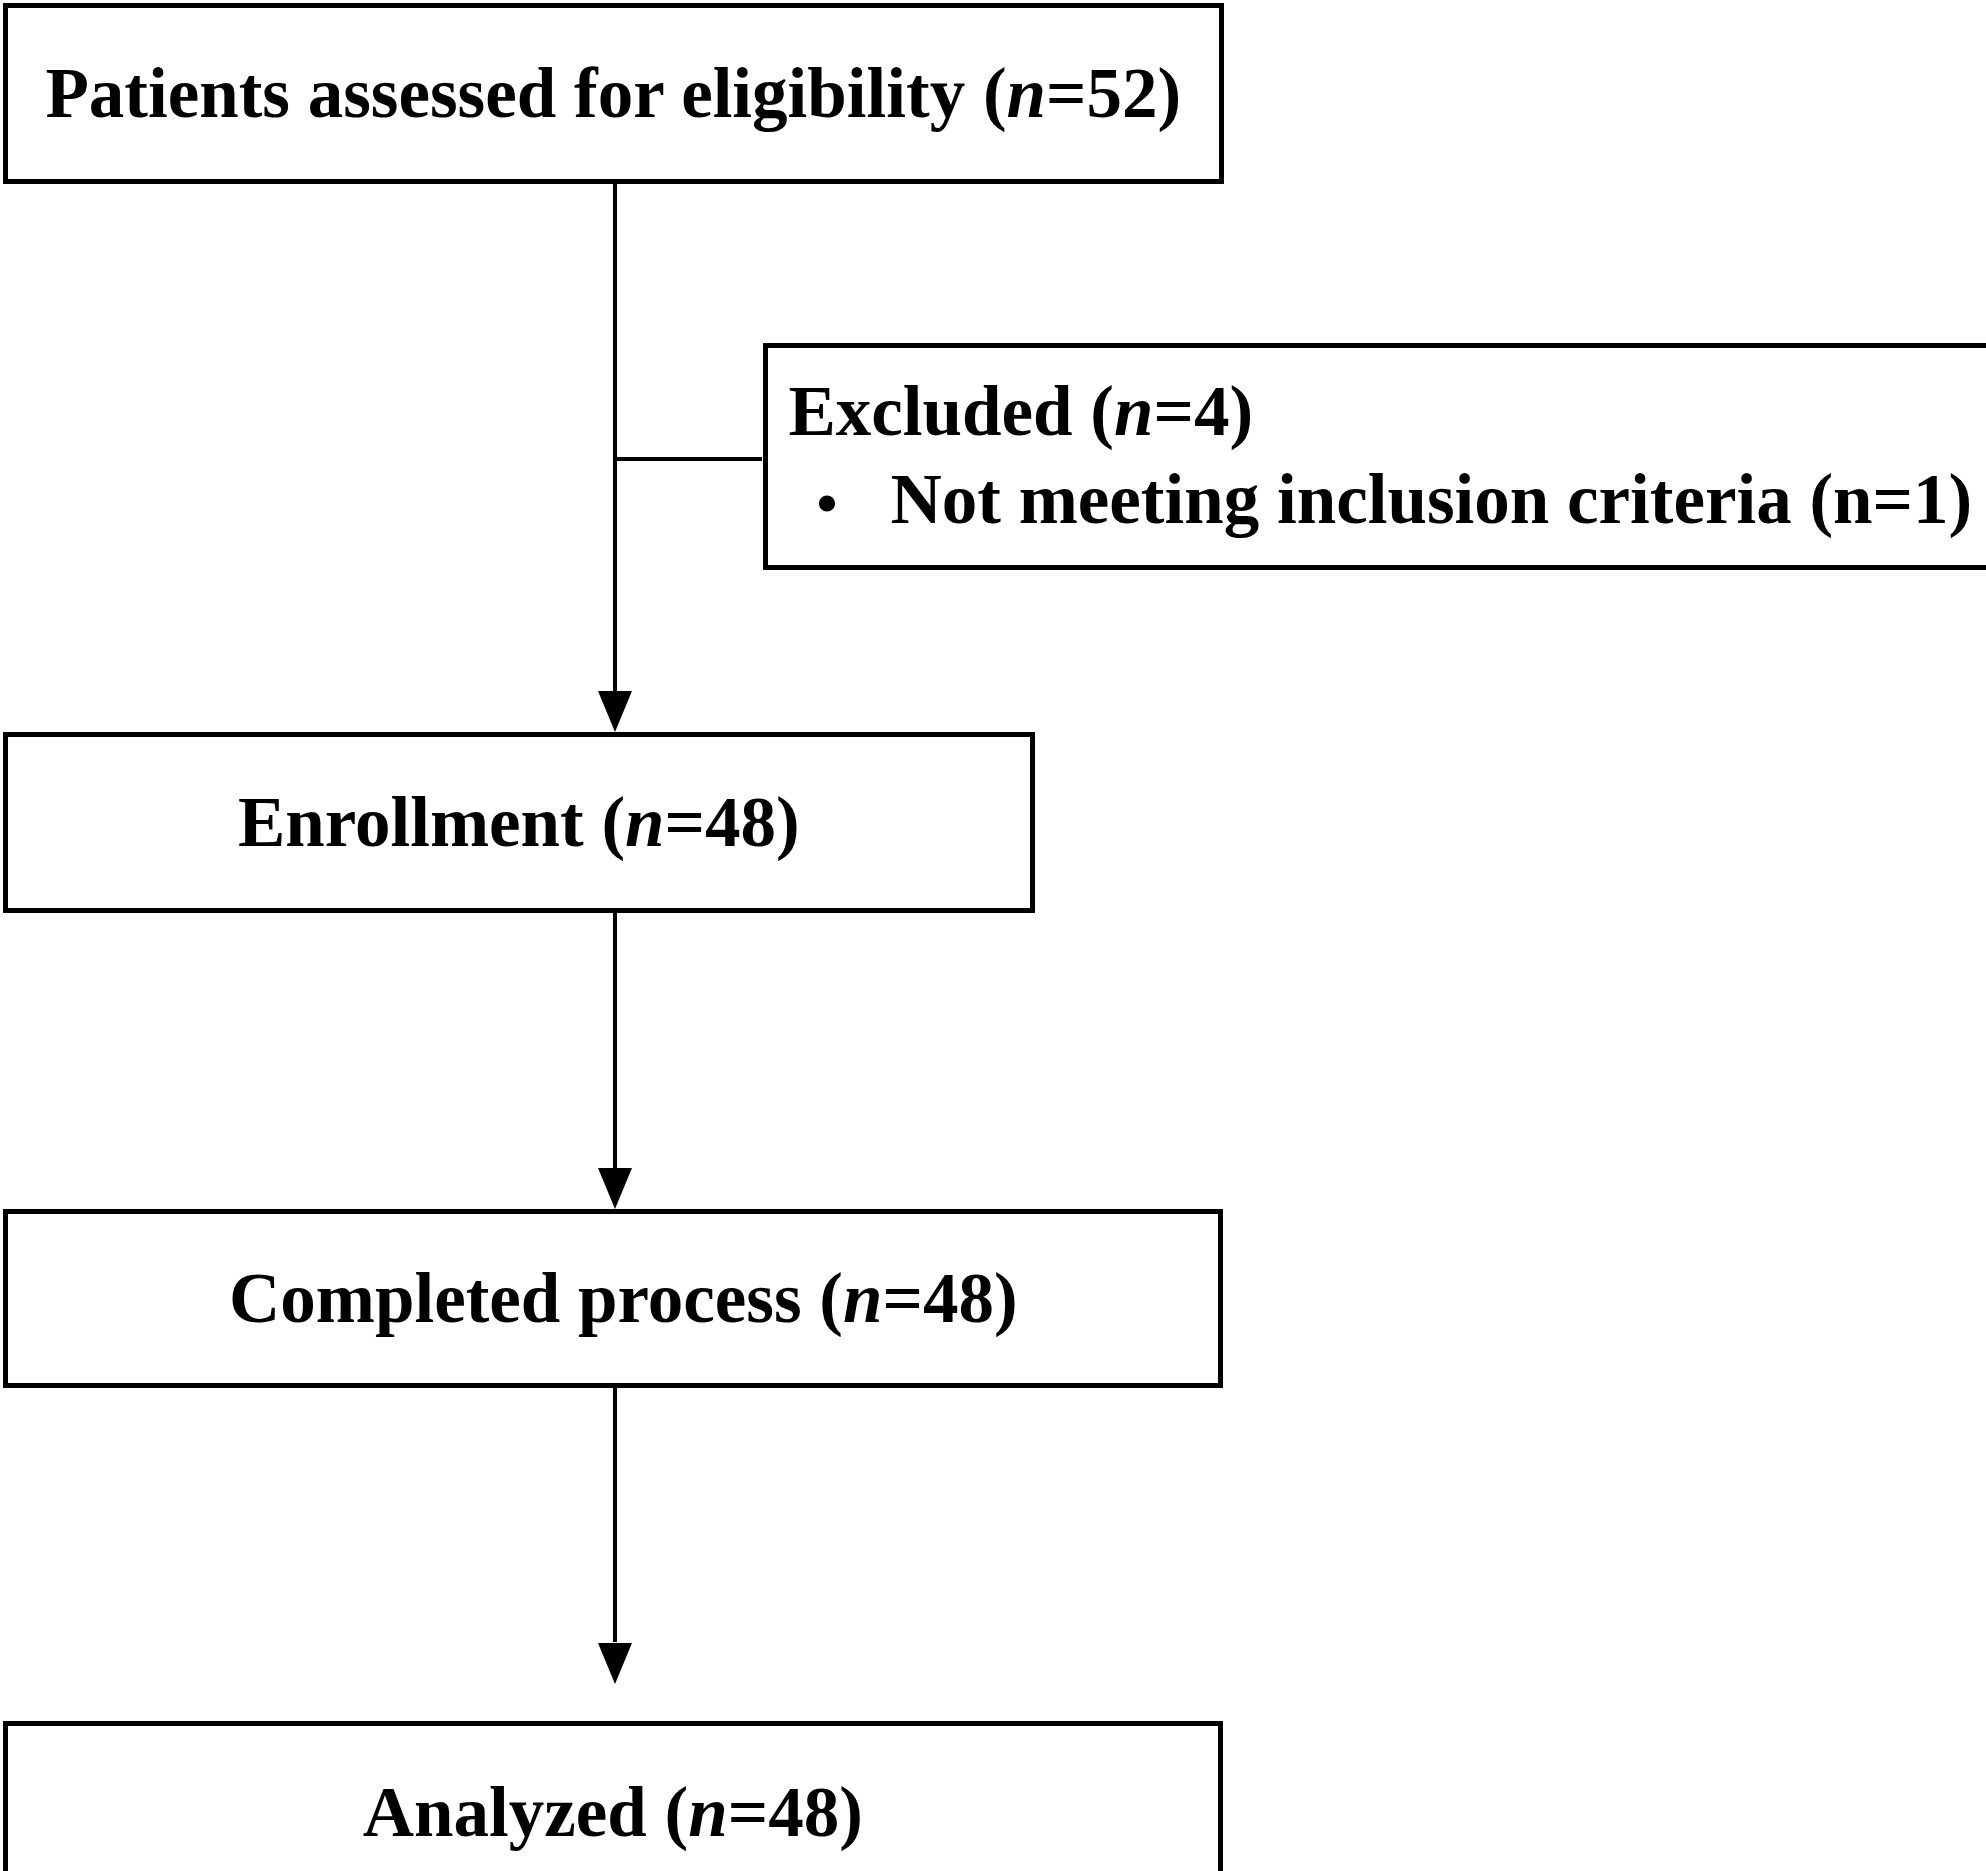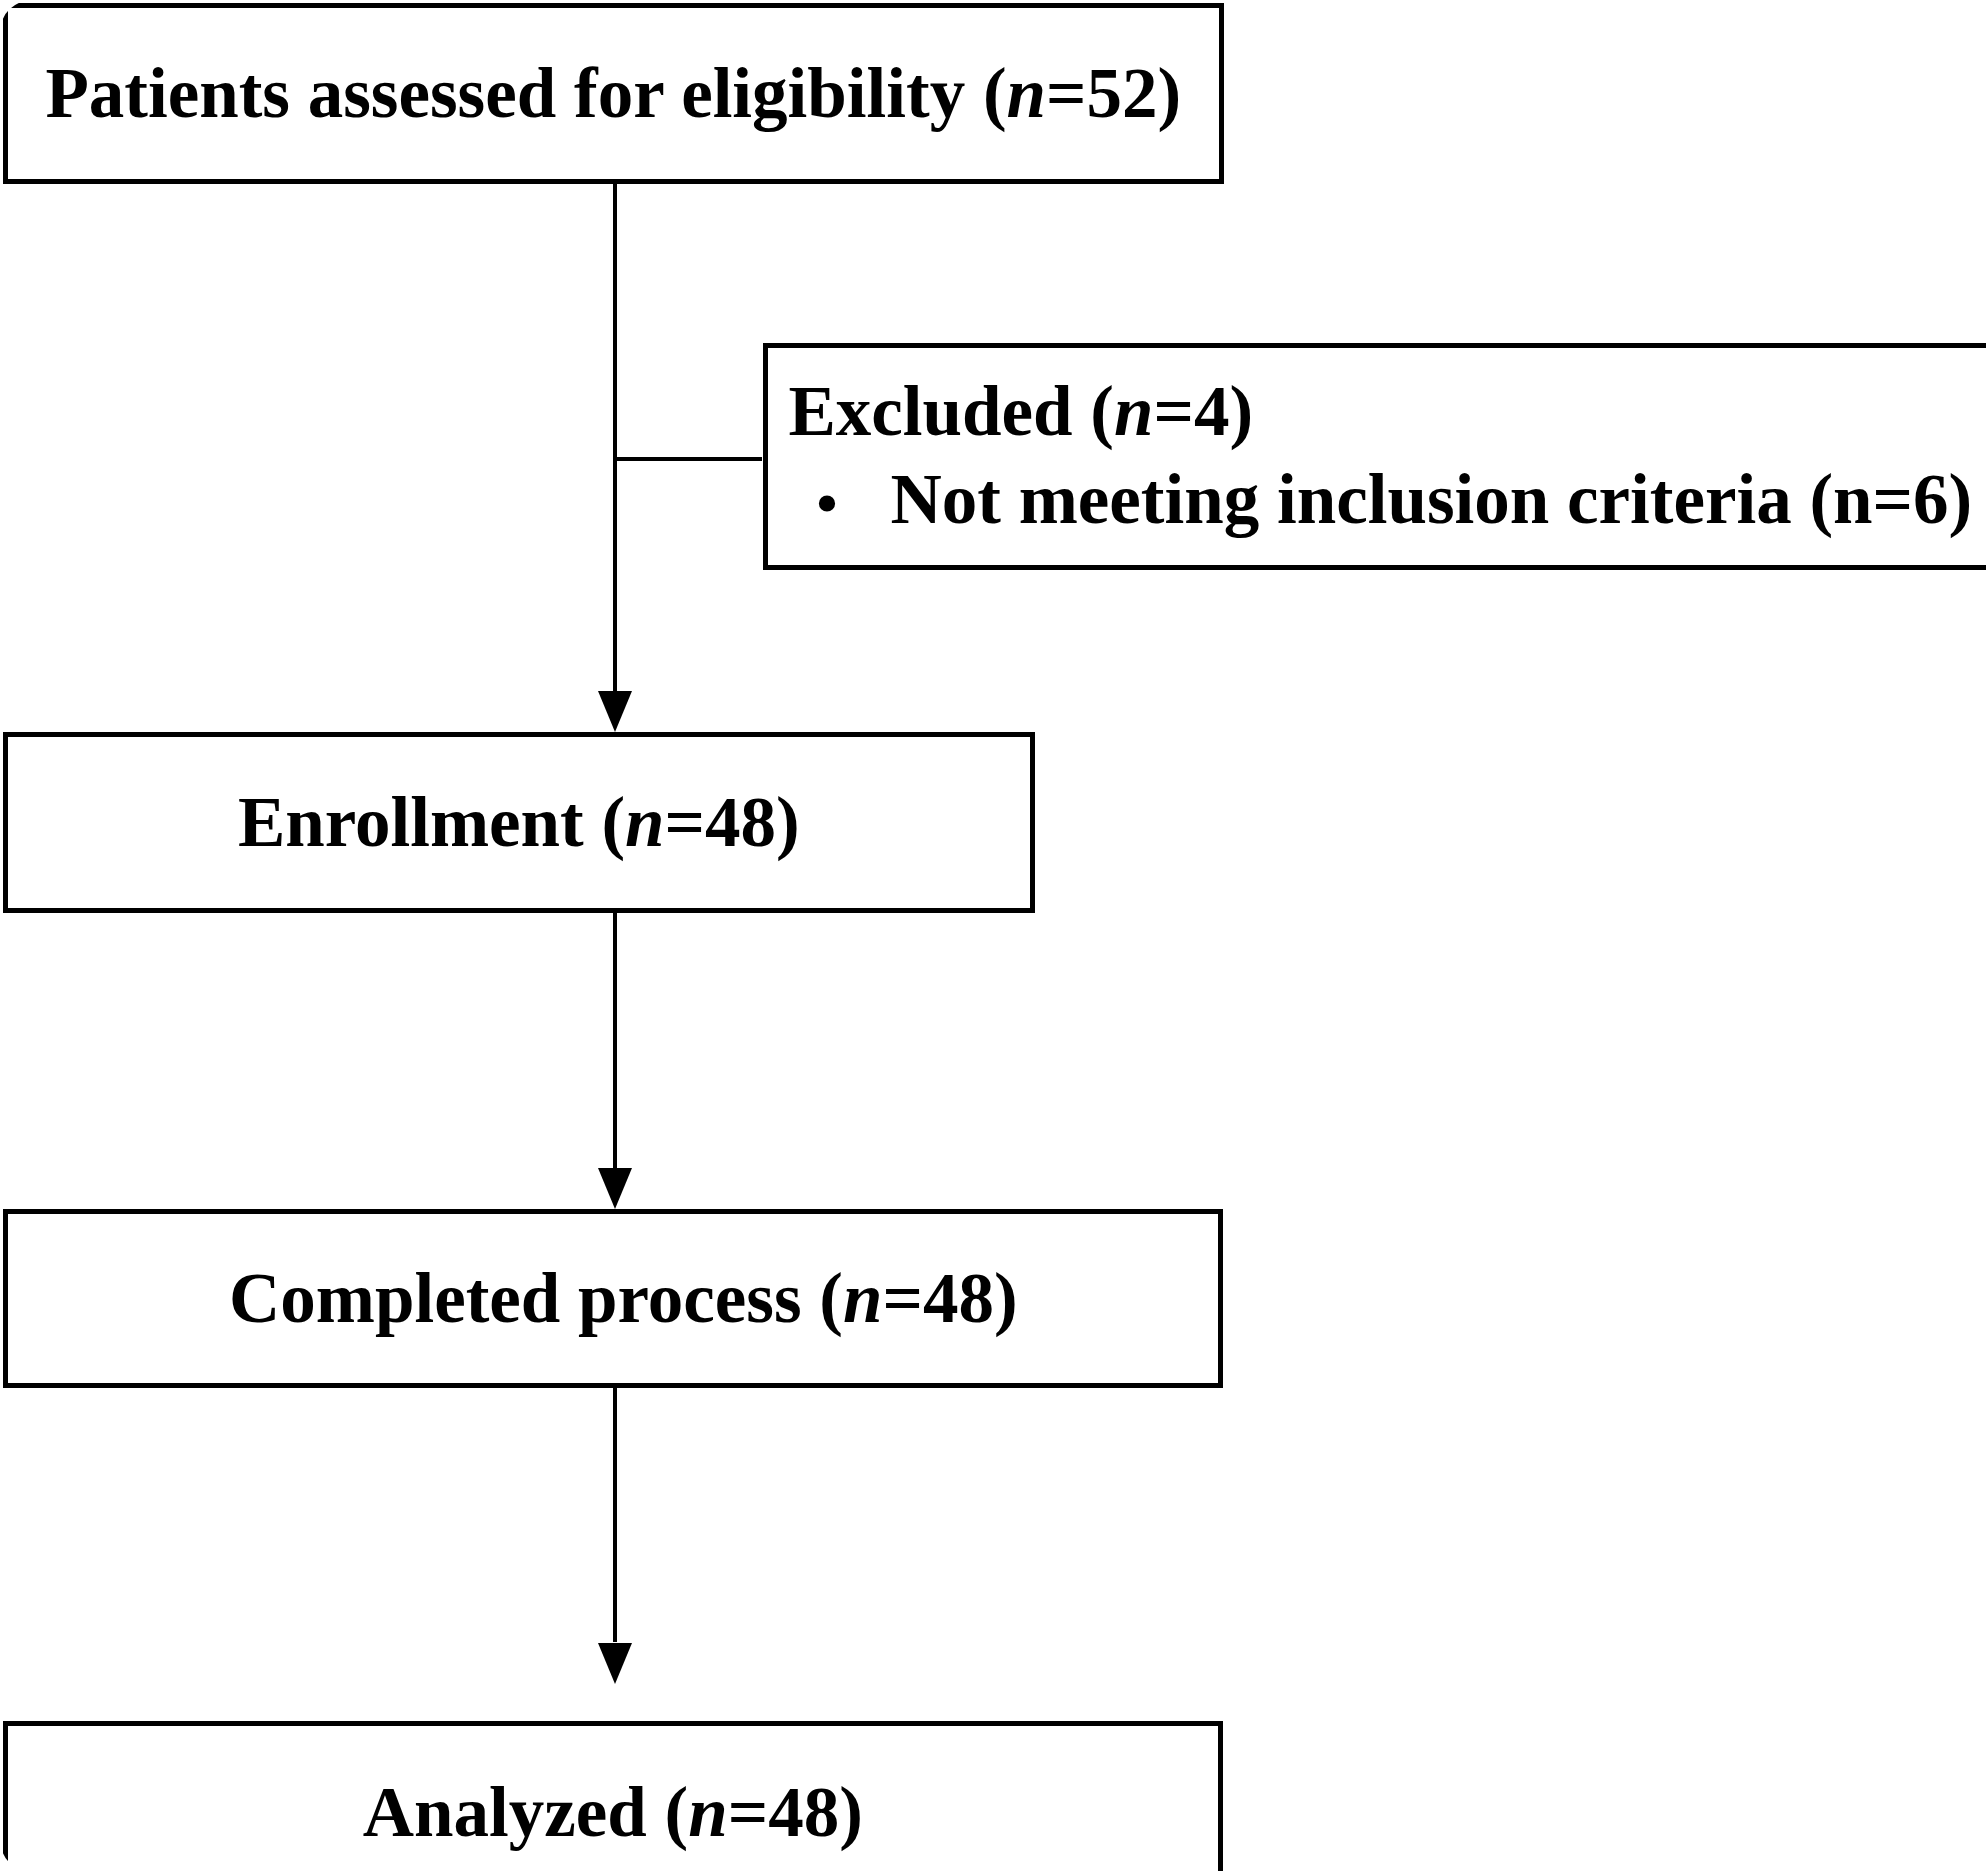--- a/index.html
+++ b/index.html
@@ -9,21 +9,20 @@
   }
   .canvas {
     position: relative;
     width: 1987px;
     height: 1872px;
     background: #ffffff;
     font-family: "Liberation Serif", "DejaVu Serif", serif;
     font-weight: bold;
     color: #000000;
     overflow: hidden;
-    border-radius: 32px;
   }
   .box {
     position: absolute;
     box-sizing: border-box;
     background: #ffffff;
     border: 5.6px solid #000000;
     display: flex;
     align-items: center;
     justify-content: center;
     font-size: 71px;
@@ -92,21 +91,21 @@
   </div>
 
   <div class="vline vline--a"></div>
   <div class="hline"></div>
   <div class="arrowhead arrowhead--a"></div>
 
   <div class="box box--excluded">
     <span><span>Excluded (</span><span class="nvar">n</span><span>=4)</span></span>
     <span class="bullet-row">
       <span class="bullet-marker">•</span>
-      <span>Not meeting inclusion criteria (n=6)</span>
+      <span>Not meeting inclusion criteria (n=1)</span>
     </span>
   </div>
 
   <div class="box box--enrollment">
     <span><span>Enrollment (</span><span class="nvar">n</span><span>=48)</span></span>
   </div>
 
   <div class="vline vline--b"></div>
   <div class="arrowhead arrowhead--b"></div>
 

